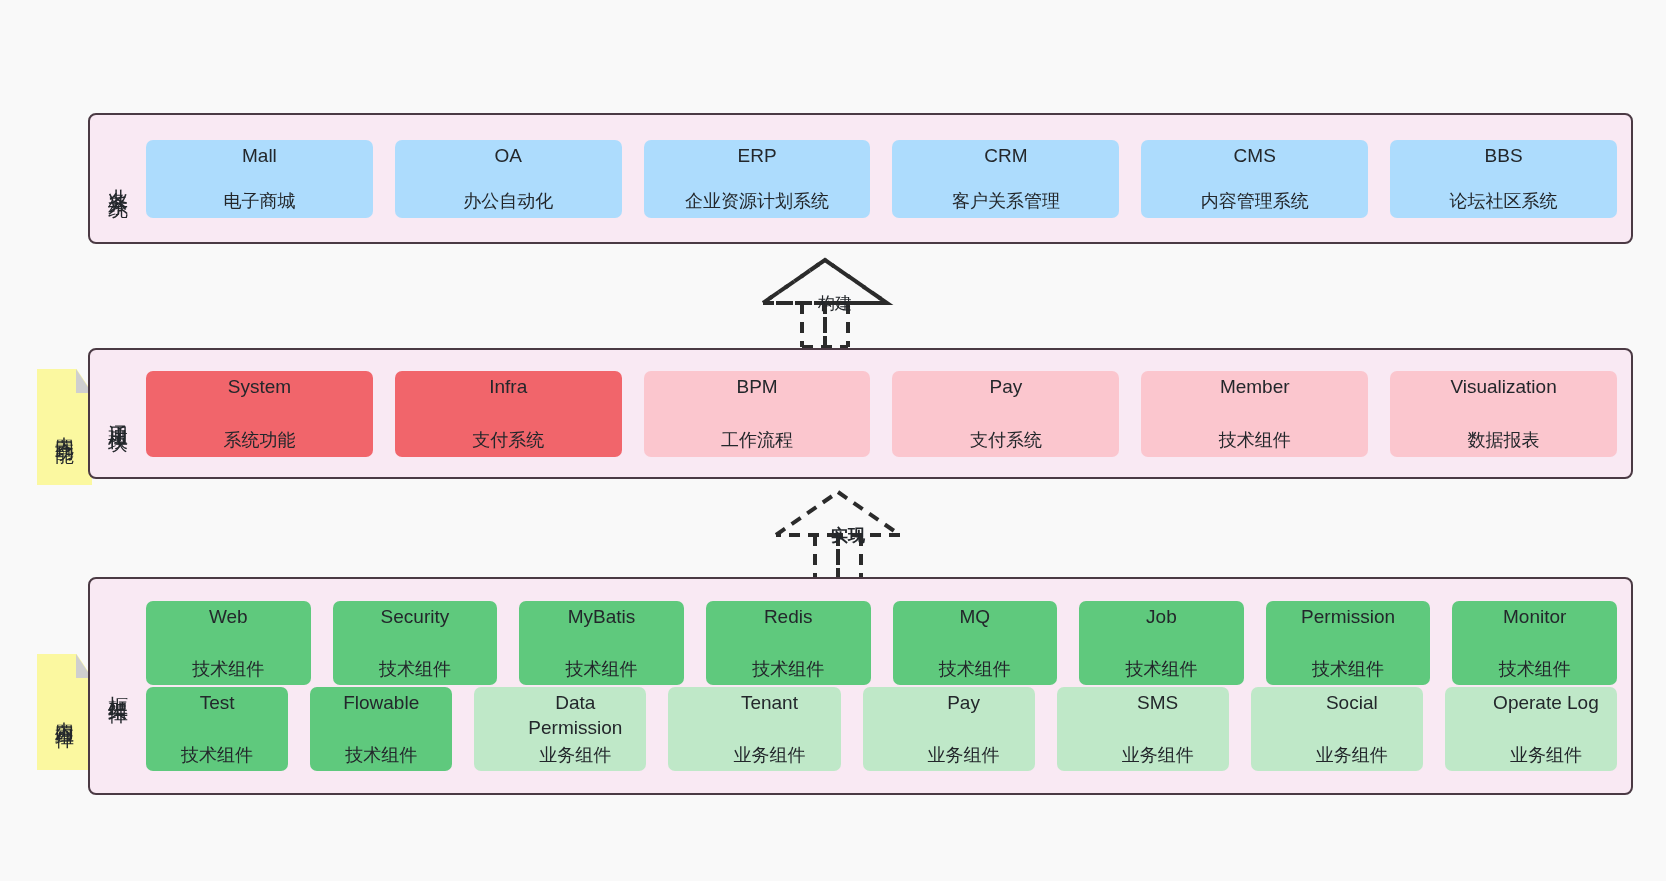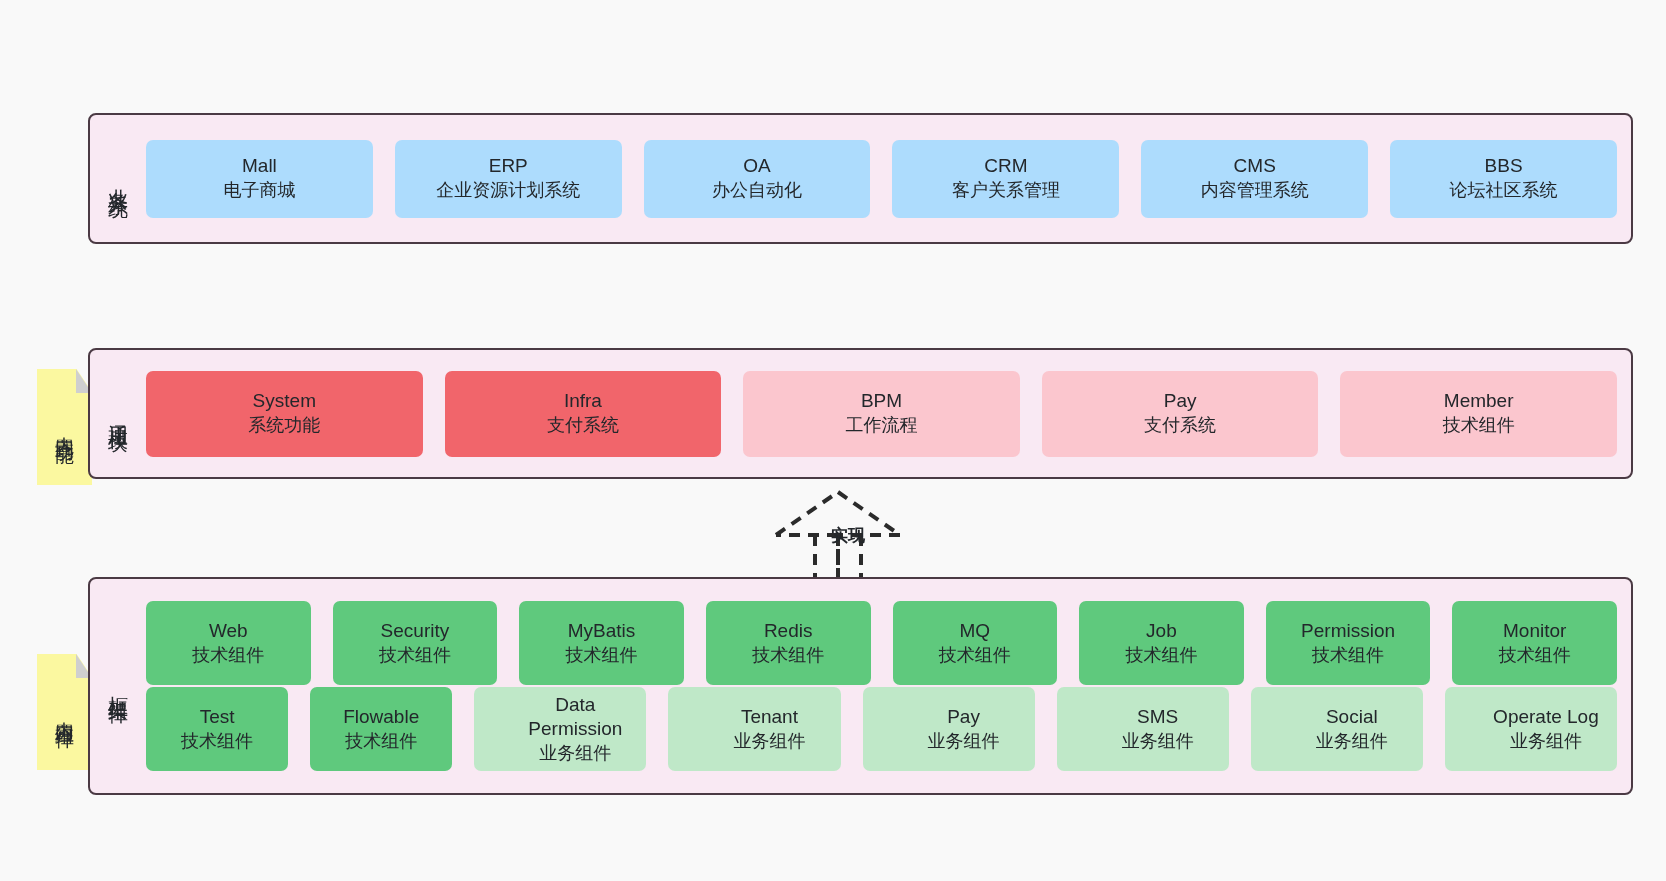--- a/index.html
+++ b/index.html
@@ -46,21 +46,21 @@
     display: flex;
     gap: 22px;
     justify-content: space-between;
   }
   .card {
     flex: 1 1 0;
     border-radius: 7px;
     display: flex;
     flex-direction: column;
     align-items: center;
-    justify-content: center;
+    justify-content: space-between;
     text-align: center;
     color: #23272b;
     line-height: 1.3;
     padding: 4px 6px;
   }
   .card .ctitle { font-size: 19px; }
   .card .csub   { font-size: 18px; }
 
   
   #layer-business { left: 88px; top: 113px; width: 1545px; height: 131px; }
@@ -128,43 +128,51 @@
 
   <div class="layer" id="layer-business">
     <div class="layer-title">业务系统</div>
     <div class="layer-body">
       <div class="row">
         <div class="card c-blue">
           <span class="ctitle">Mall</span>
           <span class="csub">电子商城</span>
         </div>
         <div class="card c-blue">
+          <span class="ctitle">OA</span>
+          <span class="csub">办公自动化</span>
+        </div>
+        <div class="card c-blue">
           <span class="ctitle">ERP</span>
           <span class="csub">企业资源计划系统</span>
         </div>
         <div class="card c-blue">
-          <span class="ctitle">OA</span>
-          <span class="csub">办公自动化</span>
-        </div>
-        <div class="card c-blue">
           <span class="ctitle">CRM</span>
           <span class="csub">客户关系管理</span>
         </div>
         <div class="card c-blue">
           <span class="ctitle">CMS</span>
           <span class="csub">内容管理系统</span>
         </div>
         <div class="card c-blue">
           <span class="ctitle">BBS</span>
           <span class="csub">论坛社区系统</span>
         </div>
       </div>
     </div>
   </div>
 
+  <div class="uml-arrow" id="arrow-build">
+    <svg width="170" height="95" viewBox="0 0 170 95" fill="none">
+      <path d="M70 92 L70 48 L8 48 L70 5 L132 48 L70 48" stroke="#2b2b2b" stroke-width="4" stroke-dasharray="11 8" stroke-linecap="butt" fill="none" transform="translate(0,0)"></path>
+      <path d="M70 92 L70 48 M70 48 L8 48 M8 48 L70 5 M70 5 L132 48 M132 48 L70 48 M70 48 L70 92" stroke="#2b2b2b" stroke-width="4" stroke-dasharray="11 8" fill="none"></path>
+      <path d="M47 48 L47 92 M93 48 L93 92 M47 92 L93 92" stroke="#2b2b2b" stroke-width="4" stroke-dasharray="11 8" fill="none"></path>
+    </svg>
+    <span class="uml-label">构建</span>
+  </div>
 
   <div class="note" id="note-builtin-func">
     <span class="fold"></span>
     <span>内置功能</span>
   </div>
 
   <div class="layer" id="layer-common">
     <div class="layer-title">通用模块</div>
     <div class="layer-body">
       <div class="row">
@@ -180,20 +188,24 @@
           <span class="ctitle">BPM</span>
           <span class="csub">工作流程</span>
         </div>
         <div class="card c-pink">
           <span class="ctitle">Pay</span>
           <span class="csub">支付系统</span>
         </div>
         <div class="card c-pink">
           <span class="ctitle">Member</span>
           <span class="csub">技术组件</span>
+        </div>
+        <div class="card c-pink">
+          <span class="ctitle">Visualization</span>
+          <span class="csub">数据报表</span>
         </div>
       </div>
     </div>
   </div>
 
   <div class="uml-arrow" id="arrow-impl">
     <svg width="170" height="95" viewBox="0 0 170 95" fill="none">
       <path d="M70 92 L70 48 M70 48 L8 48 M8 48 L70 5 M70 5 L132 48 M132 48 L70 48 M70 48 L70 92" stroke="#2b2b2b" stroke-width="4" stroke-dasharray="11 8" fill="none"></path>
       <path d="M47 48 L47 92 M93 48 L93 92 M47 92 L93 92" stroke="#2b2b2b" stroke-width="4" stroke-dasharray="11 8" fill="none"></path>
     </svg>

